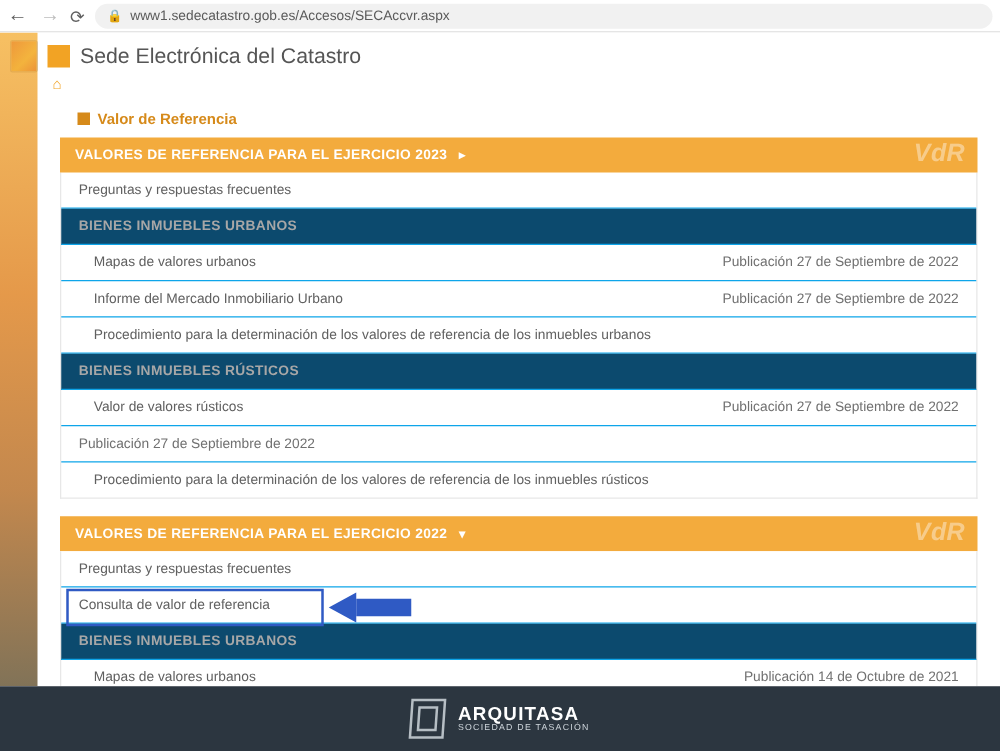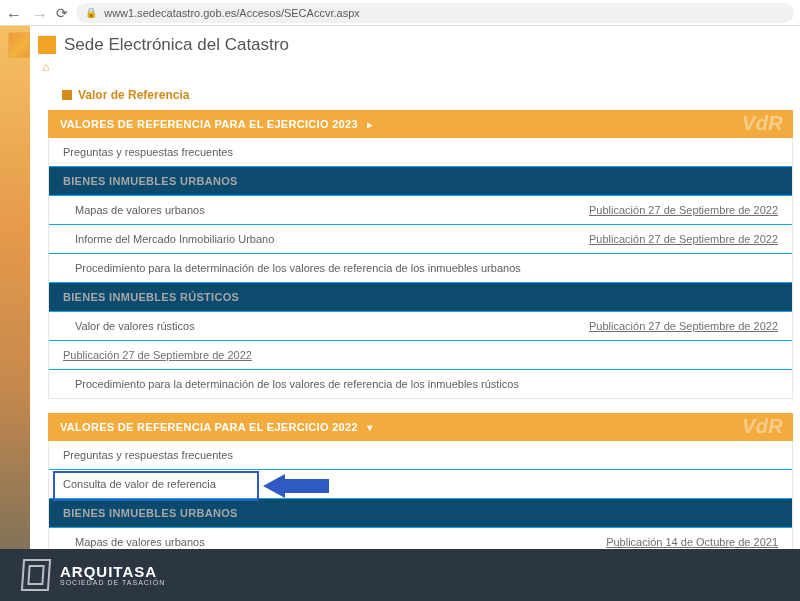--- a/index.html
+++ b/index.html
@@ -14,41 +14,41 @@
   .lock { font-size:10px; color:#5a5a5a; }
   
   .site-wrap { position:relative; height:calc(601px - 26px - 52px); overflow:hidden; background:#fff; }
   .header { display:flex; align-items:center; gap:8px; padding:6px 8px 2px 8px; }
   .crest { width:22px; height:26px; background:linear-gradient(135deg,#c00,#f5c518 60%,#c00); border:1px solid #999; border-radius:2px; }
   .orange-sq { width:18px; height:18px; background:#f2a324; }
   .site-title { font-size:17px; color:#555; font-weight:400; }
   .home-row { padding:0 0 4px 42px; color:#f2a324; font-size:12px; }
   
   .left-strip { position:absolute; left:0; top:0; width:30px; height:100%; background:linear-gradient(180deg,#f5b547 0%, #e0872a 40%, #b9732e 70%, #6b5a3a 100%); opacity:0.85; }
-  .content { position:relative; margin-left:34px; padding:4px 7px 0 14px; }
+  .content { position:relative; margin-left:34px; padding:4px 18px 0 14px; }
   .page-title-row { display:flex; align-items:center; gap:6px; font-size:12px; font-weight:bold; color:#d68a1a; margin:6px 0 8px 14px; }
   .page-title-icon { width:10px; height:10px; background:#d68a1a; }
   
   .panel-head { position:relative; background:#f3ab3d; color:#fff; font-size:11px; font-weight:bold; padding:8px 12px; letter-spacing:.3px; }
   .panel-head .chev { margin-left:6px; font-size:10px; }
   .panel-head .vr { position:absolute; right:10px; top:2px; font-size:20px; font-weight:bold; color:#fff; opacity:.4; font-style:italic; }
   .panel-body { border:1px solid #e7e7e7; border-top:none; background:#fff; }
   .row { display:flex; justify-content:space-between; align-items:center; padding:8px 14px; font-size:11px; color:#606060; border-bottom:1px solid #0ea5e9; }
   .row:last-child { border-bottom:none; }
   .row.section { color:#a7a7a7; font-weight:600; letter-spacing:.3px; background:#0c4a6e; }
   .row.indent .left { padding-left:12px; }
-  .row .right { color:#707070; font-size:11px; white-space:nowrap;text-decoration:underline; }
+  .row .right { color:#707070; font-size:11px; white-space:nowrap; }
   .panel-gap { height:14px; }
   
   .highlight-box { position:absolute; border:2px solid #2f5ac4; pointer-events:none; }
   .arrow { position:absolute; display:flex; align-items:center; }
   .arrow .head { width:0; height:0; border-top:12px solid transparent; border-bottom:12px solid transparent; border-right:22px solid #2f5ac4; }
   .arrow .shaft { width:44px; height:14px; background:#2f5ac4; }
   
-  .footer { position:absolute; bottom:0; left:0; right:0; height:52px; background:#2c3640; display:flex; align-items:center; justify-content:flex-start; padding:0 22px; gap:10px; }
+  .footer { position:absolute; bottom:0; left:0; right:0; height:52px; background:#2c3640; display:flex; align-items:center; justify-content:center; padding:0 22px; gap:10px; }
   .footer-logo { width:28px; height:32px; border:2px solid #cfd6dc; transform:skewX(-4deg); opacity:.85; position:relative; }
   .footer-logo::before { content:""; position:absolute; inset:4px; border:2px solid #cfd6dc; }
   .footer-text { color:#fff; line-height:1; }
   .footer-text .big { font-size:15px; font-weight:bold; letter-spacing:1px; }
   .footer-text .small { font-size:7px; letter-spacing:1px; color:#cfd6dc; }
 </style>
 </head>
 <body>
 
 <div class="chrome-bar">

